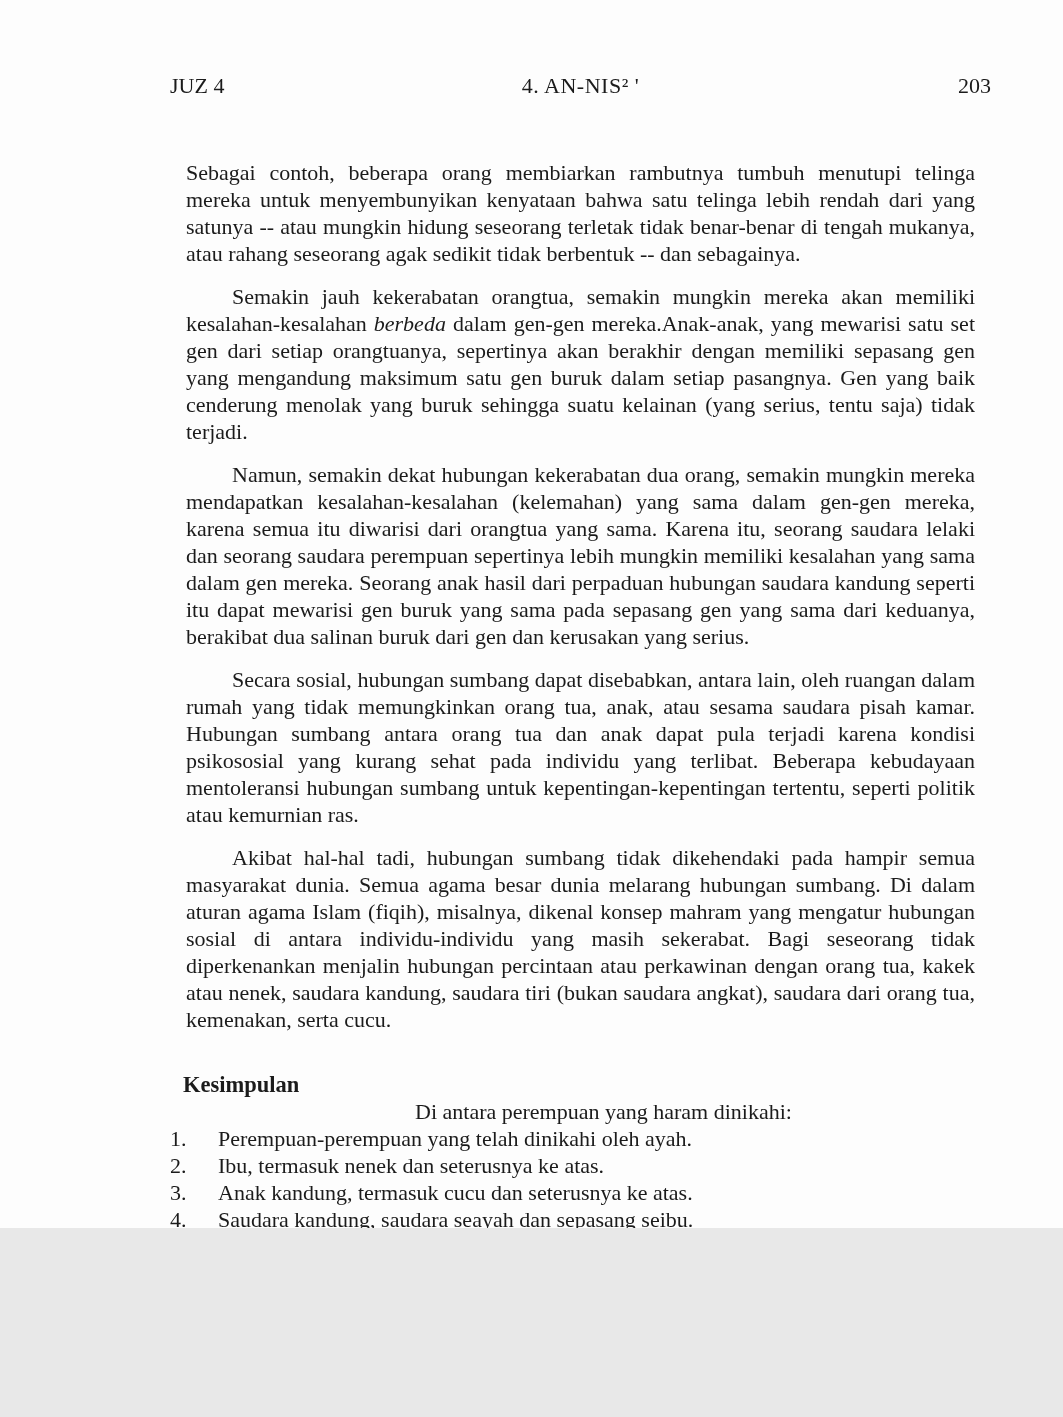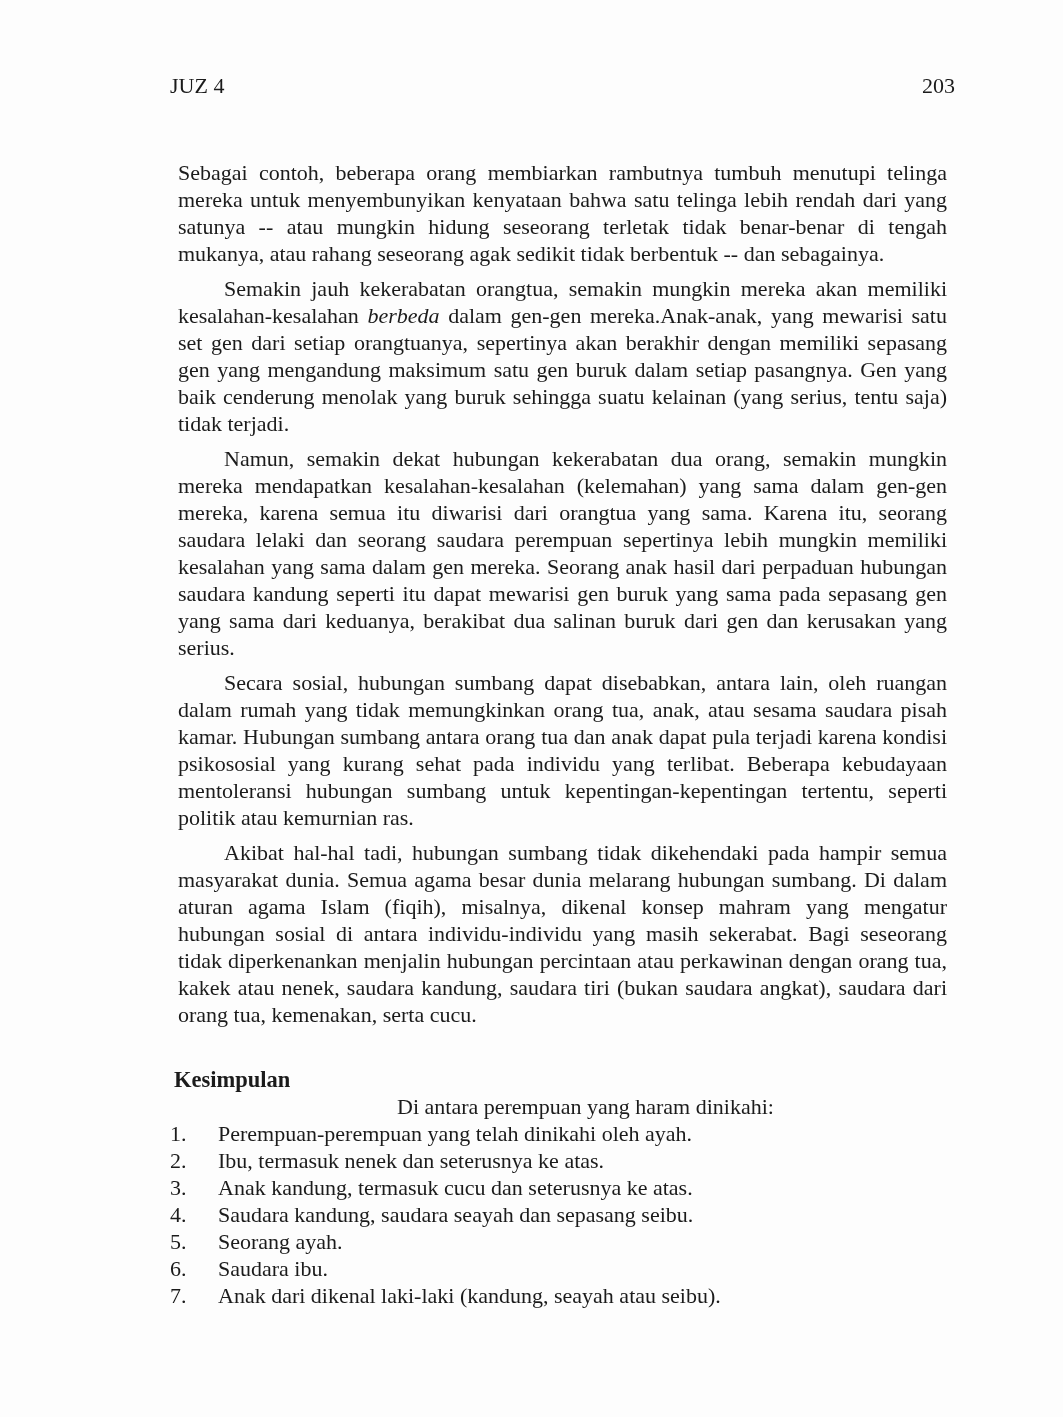--- a/index.html
+++ b/index.html
@@ -1,65 +1,66 @@
 <!DOCTYPE html>
 <html><head>
 <meta charset="utf-8">
 <style>
   html, body { margin: 0; padding: 0; }
   body { background: #e8e8e8; }
   .page {
     position: relative;
     width: 1063px;
-    height: 1417px;
+    height: 1228px;
     margin: 0 auto;
     background: #fdfdfd;
     color: #1b1b1b;
     font-family: "Liberation Serif", serif;
     box-sizing: border-box;
-    padding: 72px 108px 0 170px;
+    padding: 72px 72px 0 170px;
     overflow: hidden;
   }
   .page-header {
     display: flex;
     align-items: baseline;
     font-size: 22px;
     line-height: 27px;
     margin-bottom: 60px;
   }
   .page-header .h-left  { flex: 1; text-align: left; }
   .page-header .h-center{ flex: 1.6; text-align: center; letter-spacing: 0.5px; }
   .page-header .h-right { flex: 1; text-align: right; }
   .body-text {
     font-size: 22px;
     line-height: 27px;
     text-align: justify;
   }
-  .para { margin: 8px; text-indent: 46px; }
+  .para { margin: 16px; text-indent: 46px; }
   .para.first { text-indent: 0; }
   .section-heading {
     font-size: 22.5px;
     font-weight: bold;
-    margin: 38px 0 0 4px;
+    margin: 38px 0 0 13px;
     line-height: 27px;
     text-align: left;
   }
   .conclusion-intro { margin: 0; text-indent: 46px; text-align: center; }
   .forbidden-list { list-style: none; margin: 0; padding: 0; }
   .forbidden-list li { display: flex; text-align: left; }
   .forbidden-list .li-num { flex: 0 0 48px; }
   .forbidden-list .li-text { flex: 1; font-family: Liberation Serif, serif; }
 </style>
 </head>
 <body>
 
 <div class="page">
 
   <div class="page-header">
     <span class="h-left">JUZ 4</span>
+    <span class="h-center">4. AN-NIS² '</span>
     <span class="h-right">203</span>
   </div>
 
   <div class="body-text">
 
     <p class="para first"><span>Sebagai contoh, beberapa orang membiarkan rambutnya tumbuh menutupi telinga mereka untuk menyembunyikan kenyataan bahwa satu telinga lebih rendah dari yang satunya -- atau mungkin hidung seseorang terletak tidak benar-benar di tengah mukanya, atau rahang seseorang agak sedikit tidak berbentuk -- dan sebagainya.</span></p>
 
     <p class="para"><span>Semakin jauh kekerabatan orangtua, semakin mungkin mereka akan memiliki kesalahan-kesalahan </span><em>berbeda</em><span> dalam gen-gen mereka.Anak-anak, yang mewarisi satu set gen dari setiap orangtuanya, sepertinya akan berakhir dengan memiliki sepasang gen yang mengandung maksimum satu gen buruk dalam setiap pasangnya. Gen yang baik cenderung menolak yang buruk sehingga suatu kelainan (yang serius, tentu saja) tidak terjadi.</span></p>
 
     <p class="para"><span>Namun, semakin dekat hubungan kekerabatan dua orang, semakin mungkin mereka mendapatkan kesalahan-kesalahan (kelemahan) yang sama dalam gen-gen mereka, karena semua itu diwarisi dari orangtua yang sama. Karena itu, seorang saudara lelaki dan seorang saudara perempuan sepertinya lebih mungkin memiliki kesalahan yang sama dalam gen mereka. Seorang anak hasil dari perpaduan hubungan saudara kandung seperti itu dapat mewarisi gen buruk yang sama pada sepasang gen yang sama dari keduanya, berakibat dua salinan buruk dari gen dan kerusakan yang serius.</span></p>

